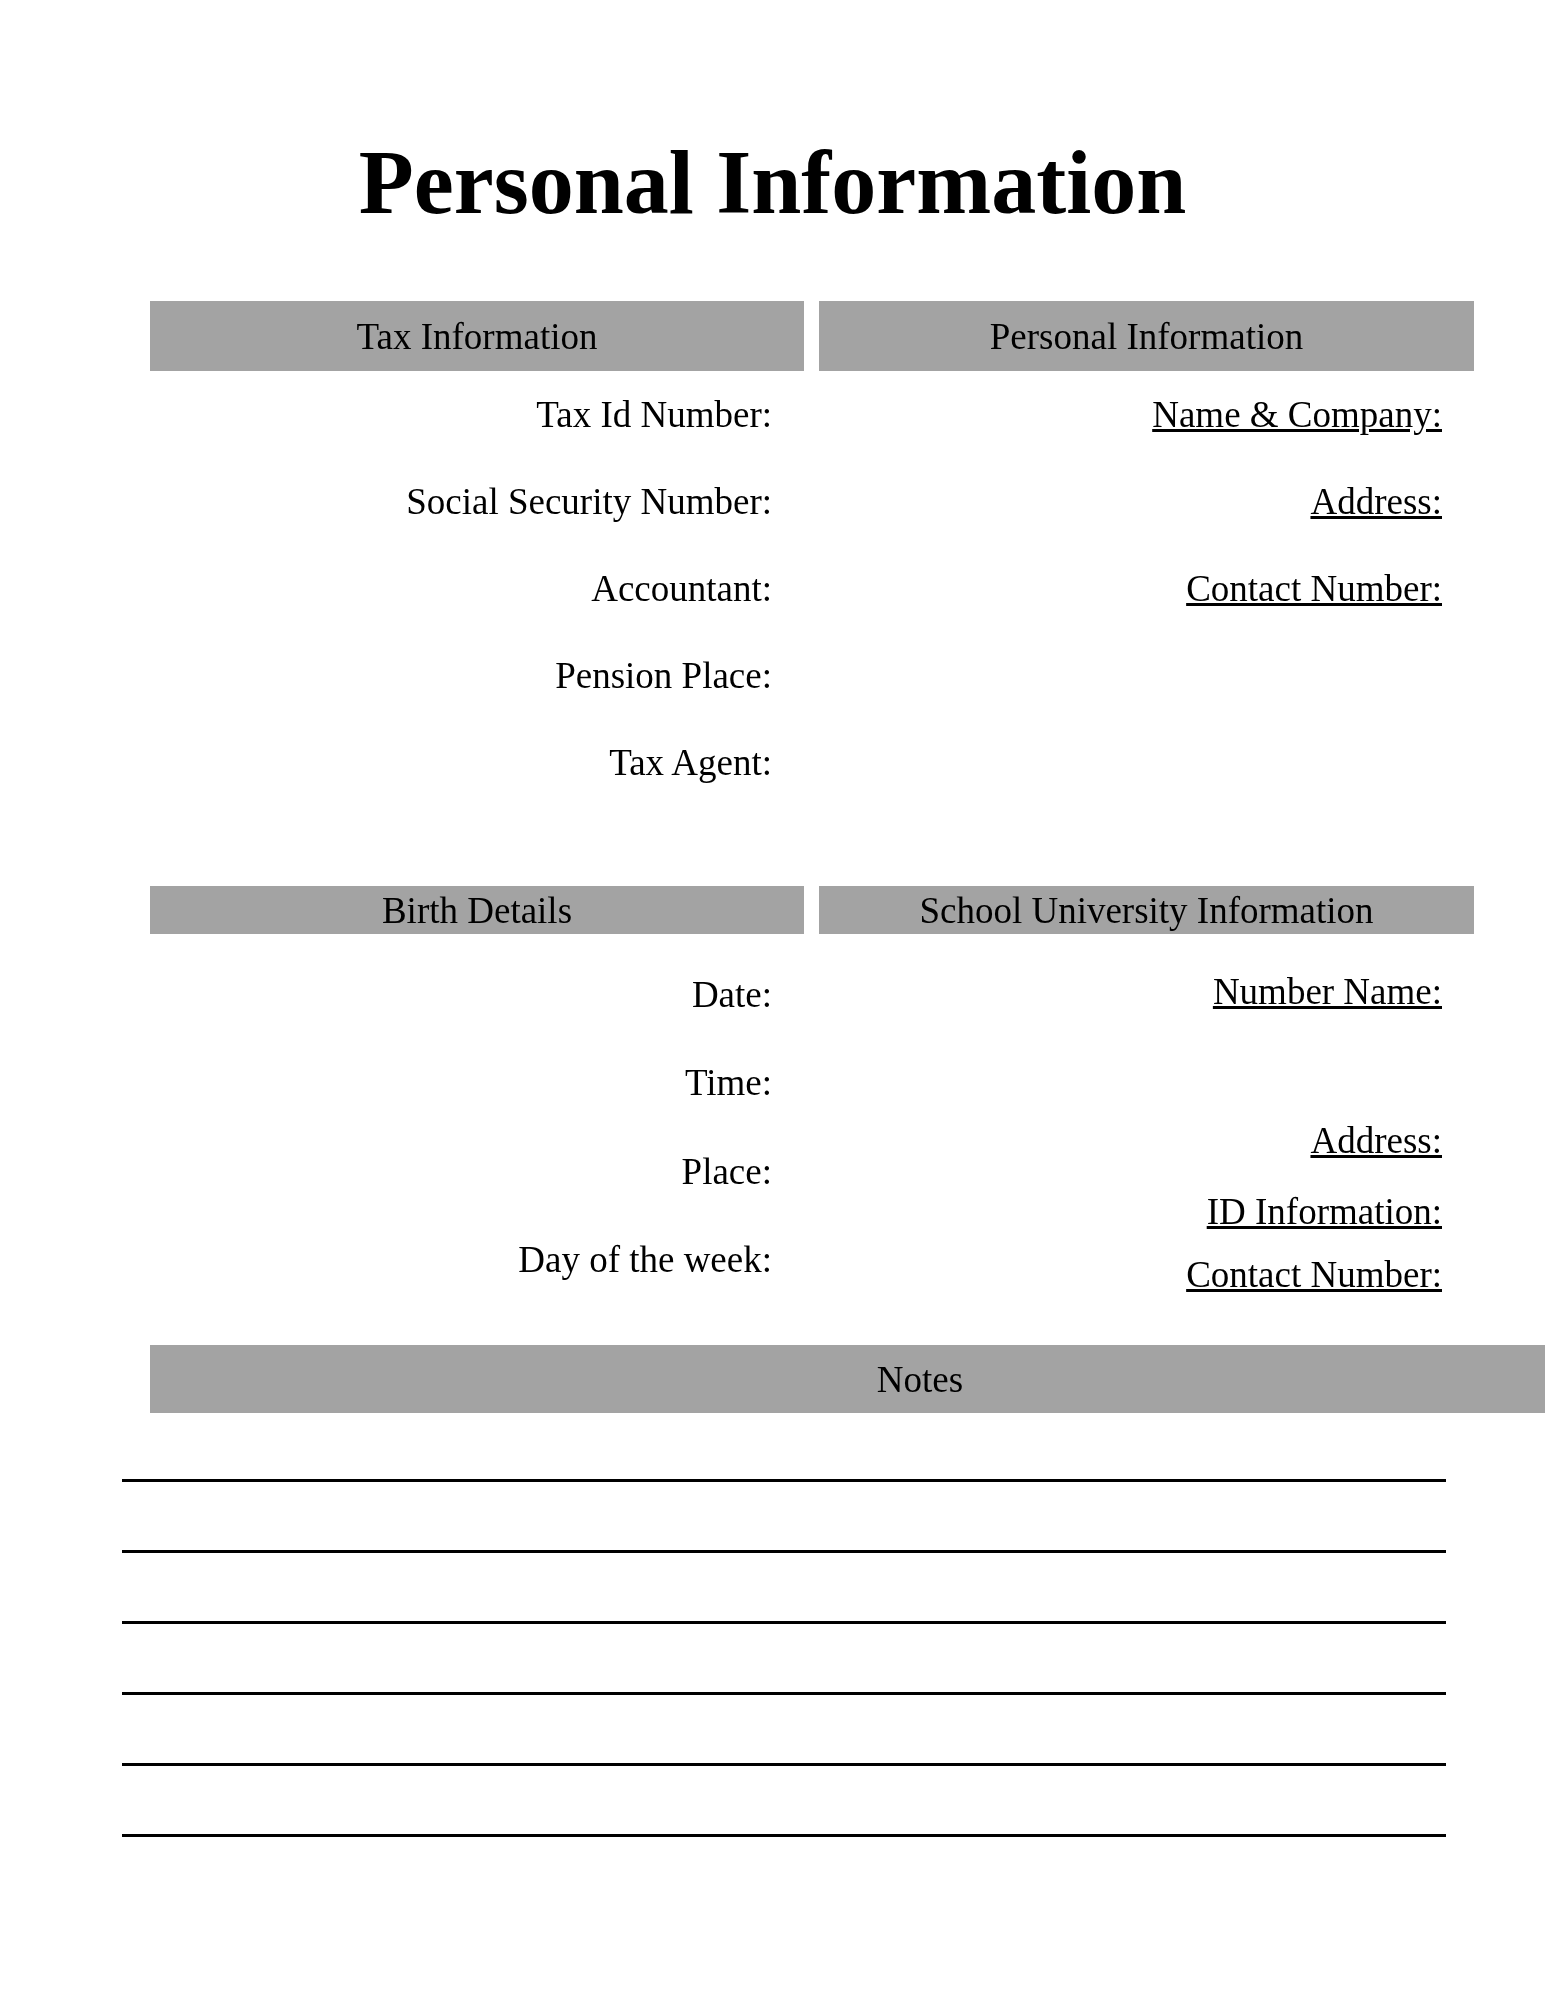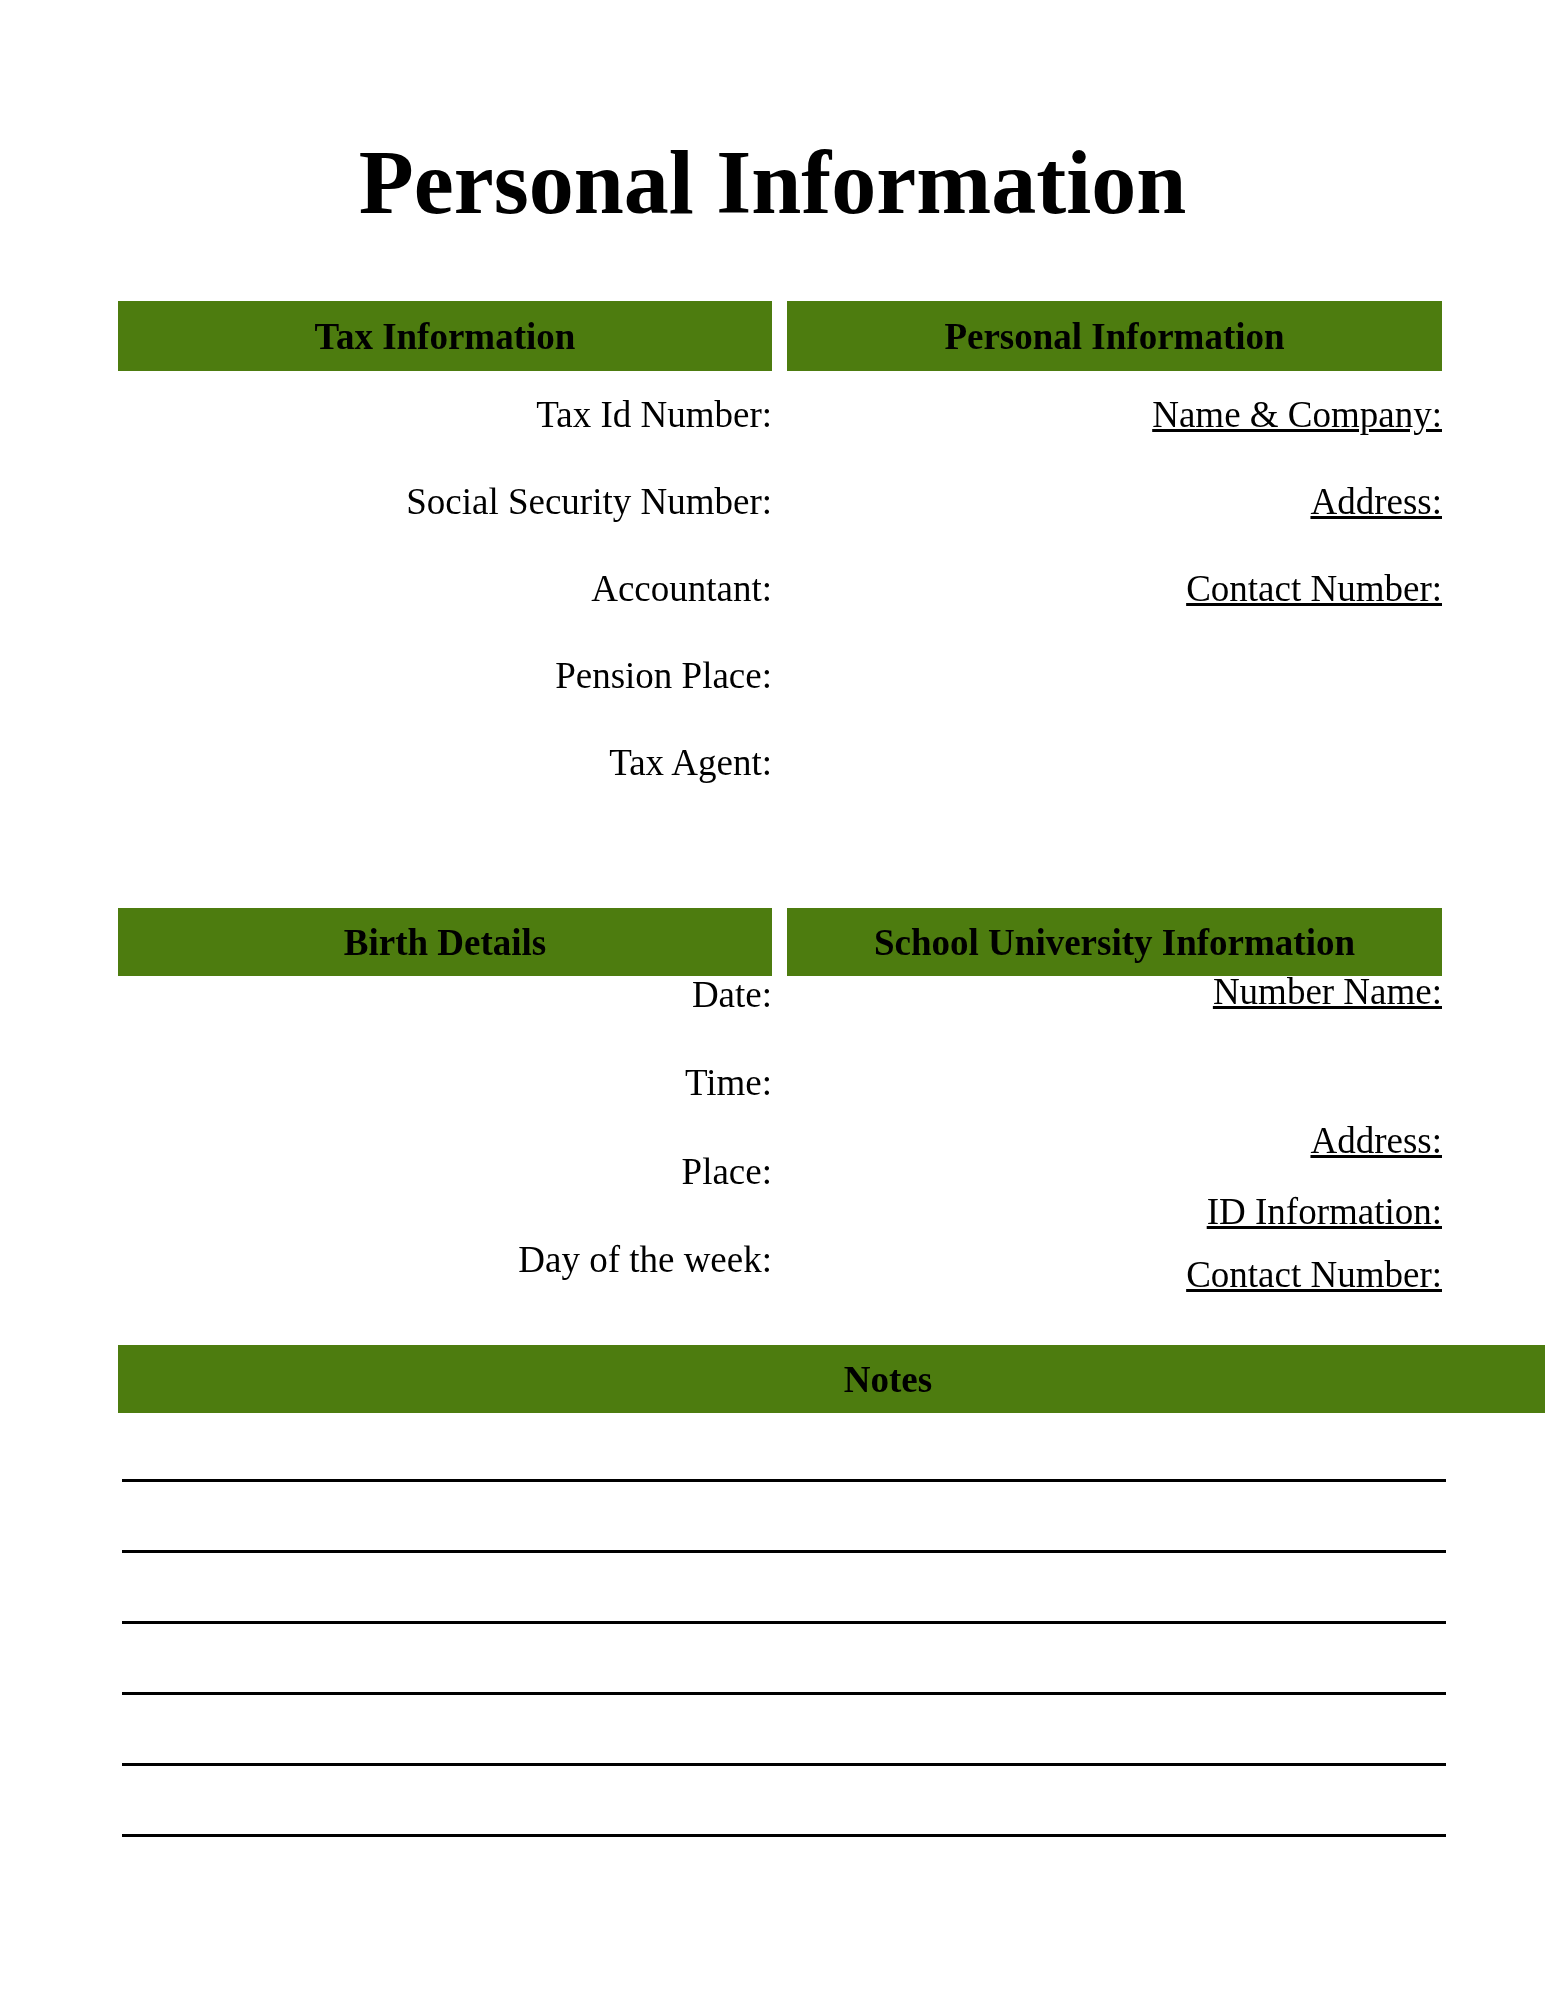--- a/index.html
+++ b/index.html
@@ -18,30 +18,31 @@
     left: 0;
     width: 100%;
     text-align: center;
     font-size: 90px;
     font-weight: bold;
     line-height: 1.0;
     letter-spacing: 0px;
   }
   .band {
     position: absolute;
-    background: #4d7c0f;
+    background: #a3a3a3;
     display: flex;
     align-items: center;
     justify-content: center;
     font-size: 37px;
-    font-weight: bold;
+    font-weight: normal;
     line-height: 1;
+    margin-left: 32px;
   }
   .band.s1 { top: 301px; height: 70px; }
-  .band.s2 { top: 908px; height: 68px; }
+  .band.s2 { top: 886px; height: 48px; }
   .band.notes { top: 1345px; height: 68px; left: 118px; width: 1468px; padding-left: 36px; }
   .band.colL { left: 118px; width: 654px; }
   .band.colR { left: 787px; width: 655px; }
   .row {
     position: absolute;
     height: 48px;
     display: flex;
     align-items: flex-end;
     flex-direction: column;
   }

